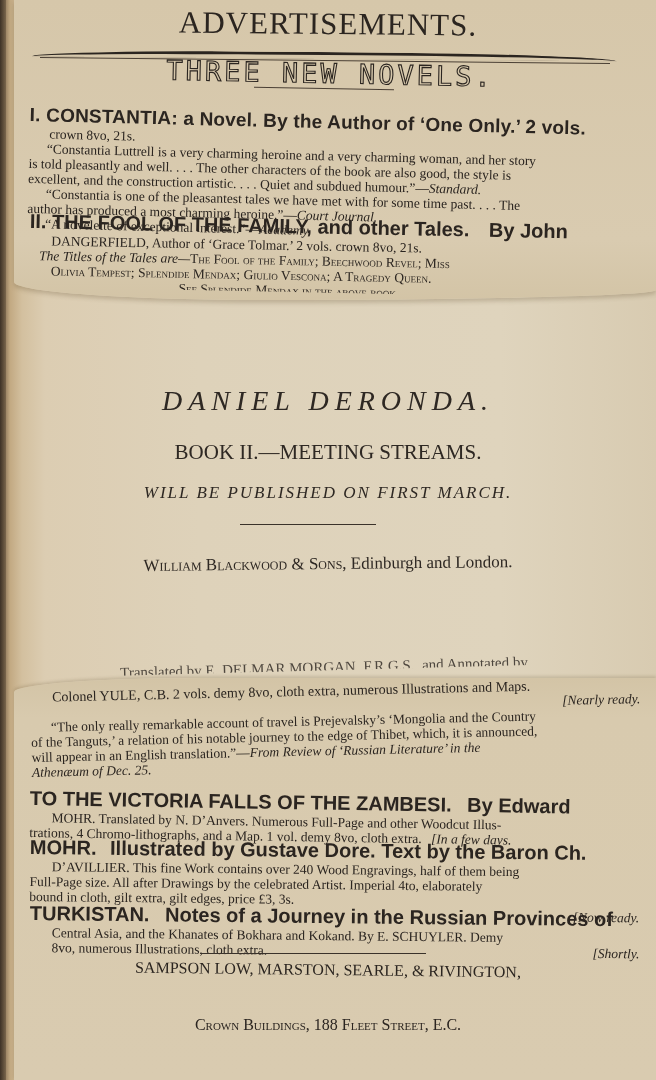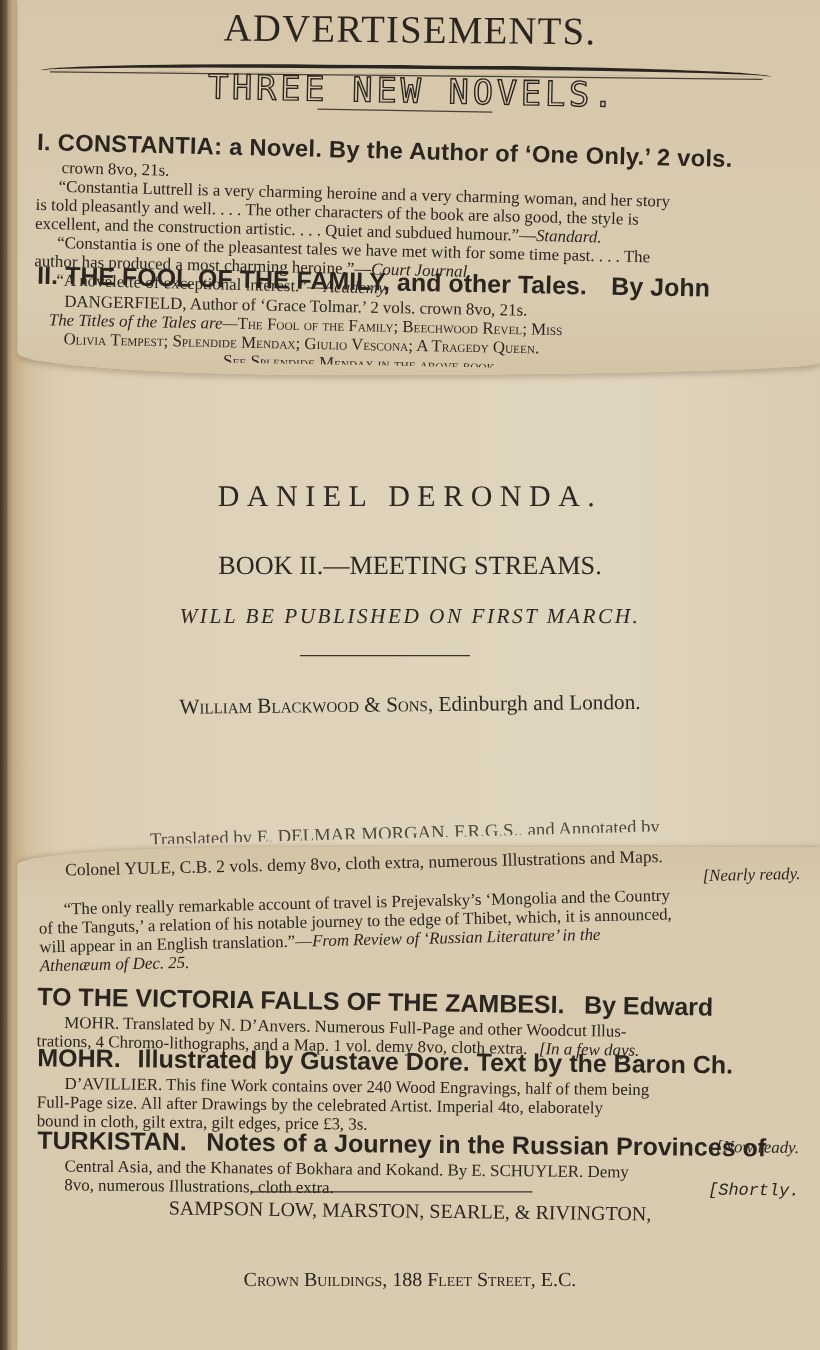--- a/index.html
+++ b/index.html
@@ -53,21 +53,21 @@
     .sc { font-variant: small-caps; }
     .it { font-style: italic; }
     .line { white-space: nowrap; font-size: 13.5px; line-height: 15px; }
 
     .c1 { top: 104px; transform: rotate(1.4deg); transform-origin: left top; }
     .c1 .title-line { font-size: 19px; letter-spacing: 0.2px; }
     .c2 { top: 210px; transform: rotate(1.1deg); transform-origin: left top; }
     .c2 .title-line { font-size: 20px; }
 
     .dd { position: absolute; left: 0; width: 656px; text-align: center; font-family: "Liberation Serif", serif; color: #2e2823; }
-    .dd-title { top: 385px; font-size: 24px; letter-spacing: 6px; left: 0; }
+    .dd-title { top: 385px; font-size: 28px; letter-spacing: 6px; left: 0; font-style: italic; }
     .dd-book { top: 440px; font-size: 21px; }
     .dd-pub { top: 483px; font-size: 17px; font-style: italic; letter-spacing: 2px; }
     .dd-rule { position:absolute; left: 240px; top: 524px; width: 136px; border-top: 1.5px solid #3a322a; }
     .dd-publisher { top: 554px; font-size: 17px; transform: rotate(-0.6deg); }
 
     .bot { position: absolute; left: 30px; width: 610px; font-family: "Liberation Serif", serif; transform-origin: left top; }
     .b0 { top: 668px; transform: rotate(-1.5deg); opacity: 0.8; }
     .b1 { top: 690px; transform: rotate(-1.3deg); }
     .b2 { top: 787px; transform: rotate(0.9deg); }
     .b2 .title-line, .b3 .title-line, .b4 .title-line { font-size: 20px; }
@@ -164,20 +164,20 @@
     <div class="line">bound in cloth, gilt extra, gilt edges, price £3, 3s.</div>
     <div class="line right it">[Now ready.</div>
   </div>
 
   <div class="bot b4">
     <div class="title-line">
       <span>TURKISTAN.</span>
       <span style="margin-left:10px;">Notes of a Journey in the Russian Provinces of</span>
     </div>
     <div class="line" style="padding-left:22px;">Central Asia, and the Khanates of Bokhara and Kokand.  By E. SCHUYLER.  Demy</div>
-    <div class="line" style="padding-left:22px;"><span>8vo, numerous Illustrations, cloth extra.</span><span class="it" style="float:right;font-family:Liberation Mono, monospace;">[Shortly.</span></div>
+    <div class="line" style="padding-left:22px;"><span>8vo, numerous Illustrations, cloth extra.</span><span class="it" style="float:right;">[Shortly.</span></div>
   </div>
 
   <div class="sig-rule"></div>
   <div class="sig sig1">SAMPSON LOW, MARSTON, SEARLE, &amp; RIVINGTON,</div>
   <div class="sig sig2 sc">Crown Buildings, 188 Fleet Street, E.C.</div>
   <div class="blank-foot"></div>
 </div>
 
 </body></html>

